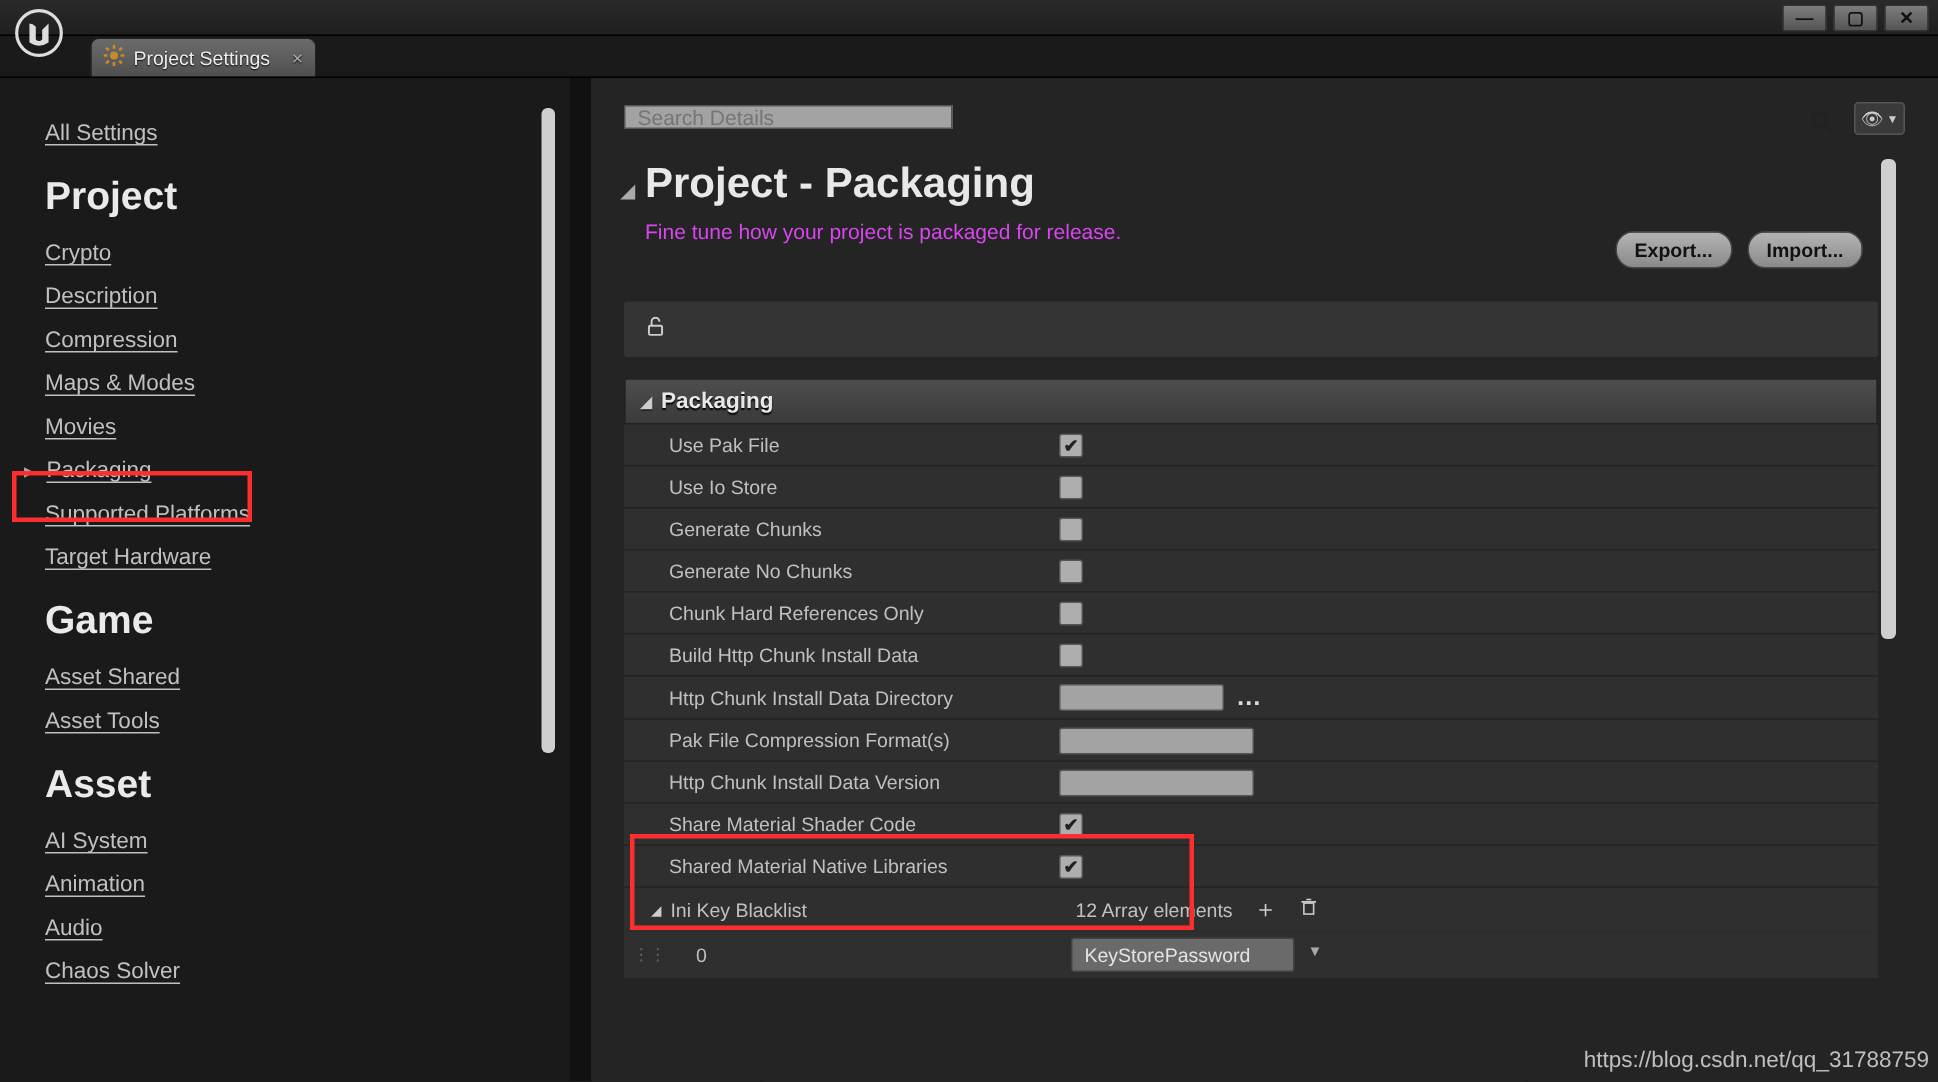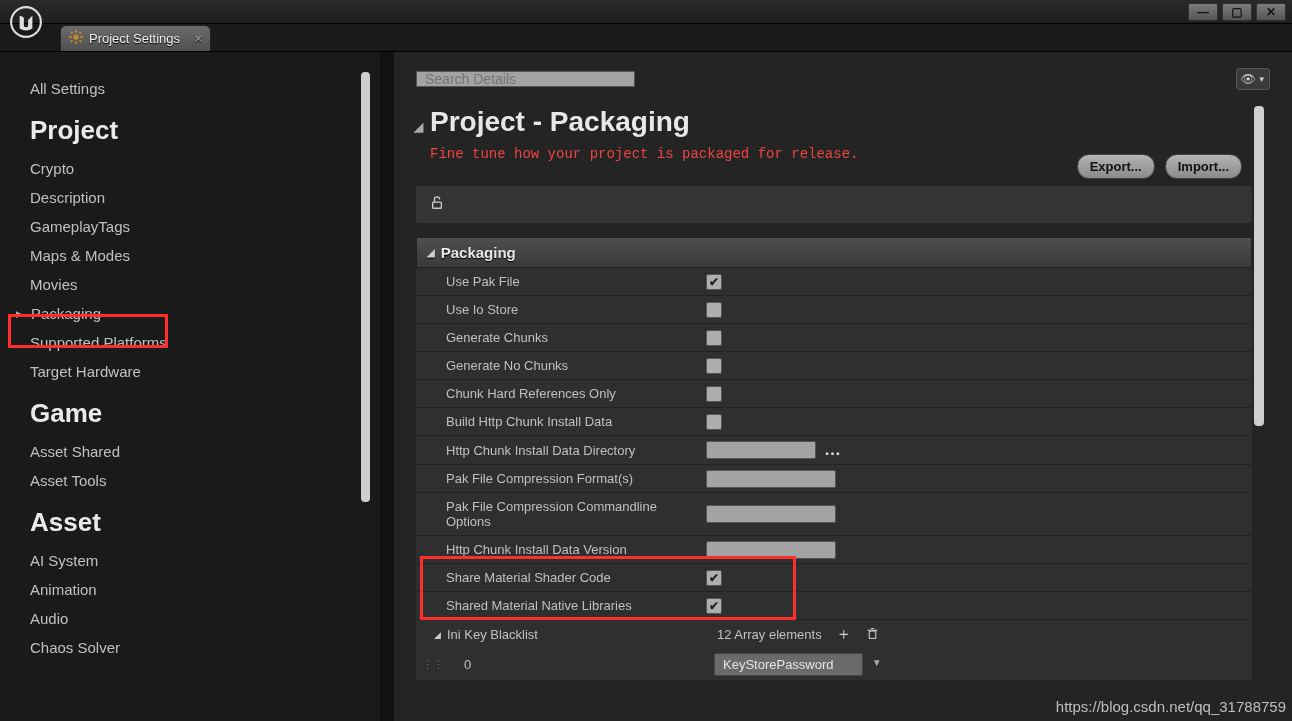--- a/index.html
+++ b/index.html
@@ -58,20 +58,21 @@
   overflow-y: auto;
   position: relative;
 }
 .sidebar h2 {
   color: #eaeaea; font-size: 26px; font-weight: 600;
   margin: 12px 0 8px 0;
 }
 .side-link {
   display: block; color: #c0c0c0; font-size: 15px;
   padding: 6px 0; cursor: pointer;
+  text-decoration: underline;
   text-underline-offset: 3px;
   width: fit-content;
 }
 .side-link.all { font-size: 15px; margin-bottom: 6px; }
 .side-item { display: flex; align-items: center; gap: 4px; position: relative; }
 .side-caret { color: #aaa; font-size: 9px; position: relative; left: -14px; margin-right: -10px; }
 .highlight-red { border: 3px solid #ff2e2e; padding: 1px 6px 1px 4px; position: absolute; }
 .divider-v {
   width: 14px; background: #111;
 }
@@ -100,21 +101,21 @@
   background: #3a3a3a; border: 1px solid #555; border-radius: 3px;
   display: flex; align-items: center; justify-content: center;
   color: #ccc; font-size: 12px;
 }
 .page-title {
   color: #e8e8e8; font-size: 28px; font-weight: 600;
   margin: 10px 22px 4px 36px;
   position: relative;
 }
 .page-title .caret { color: #aaa; font-size: 12px; position: absolute; left: -16px; top: 14px; }
-.subtitle { color: #ef4444; font-size: 14px; margin: 4px 22px 8px 36px; font-family: Liberation Mono, monospace; }
+.subtitle { color: #d946ef; font-size: 14px; margin: 4px 22px 23px 36px; }
 .btn-row { position: absolute; right: 50px; top: 102px; display: flex; gap: 10px; }
 .ue-button {
   background: linear-gradient(#b4b4b4,#8a8a8a);
   border: 1px solid #444;
   padding: 4px 12px; color: #111; font-size: 13px;
   border-radius: 12px; cursor: pointer; font-weight: bold;
 }
 .info-strip {
   margin: 16px 40px 10px 22px;
   background: #343434;
@@ -231,21 +232,21 @@
 <div class="main">
 
   <div class="sidebar">
     <div class="side-scrollbar"></div>
 
     <span class="side-link all">All Settings</span>
 
     <h2>Project</h2>
     <span class="side-link">Crypto</span>
     <span class="side-link">Description</span>
-    <span class="side-link">GameplayTags</span>
+    <span class="side-link">Compression</span>
     <span class="side-link">Maps &amp; Modes</span>
     <span class="side-link">Movies</span>
     <div class="side-item">
       <span class="side-caret">▶</span>
       <span class="side-link">Packaging</span>
     </div>
     <span class="side-link">Supported Platforms</span>
     <span class="side-link">Target Hardware</span>
 
     <h2>Game</h2>
@@ -346,26 +347,20 @@
           </div>
           <div class="prop-row">
             <div class="prop-label">Http Chunk Install Data Directory</div>
             <div class="prop-value">
               <div class="text-field" style="width: 110px;"></div>
               <span class="more-dots">…</span>
             </div>
           </div>
           <div class="prop-row">
             <div class="prop-label">Pak File Compression Format(s)</div>
-            <div class="prop-value">
-              <div class="text-field"></div>
-            </div>
-          </div>
-          <div class="prop-row">
-            <div class="prop-label">Pak File Compression Commandline Options</div>
             <div class="prop-value">
               <div class="text-field"></div>
             </div>
           </div>
           <div class="prop-row">
             <div class="prop-label">Http Chunk Install Data Version</div>
             <div class="prop-value">
               <div class="text-field"></div>
             </div>
           </div>

